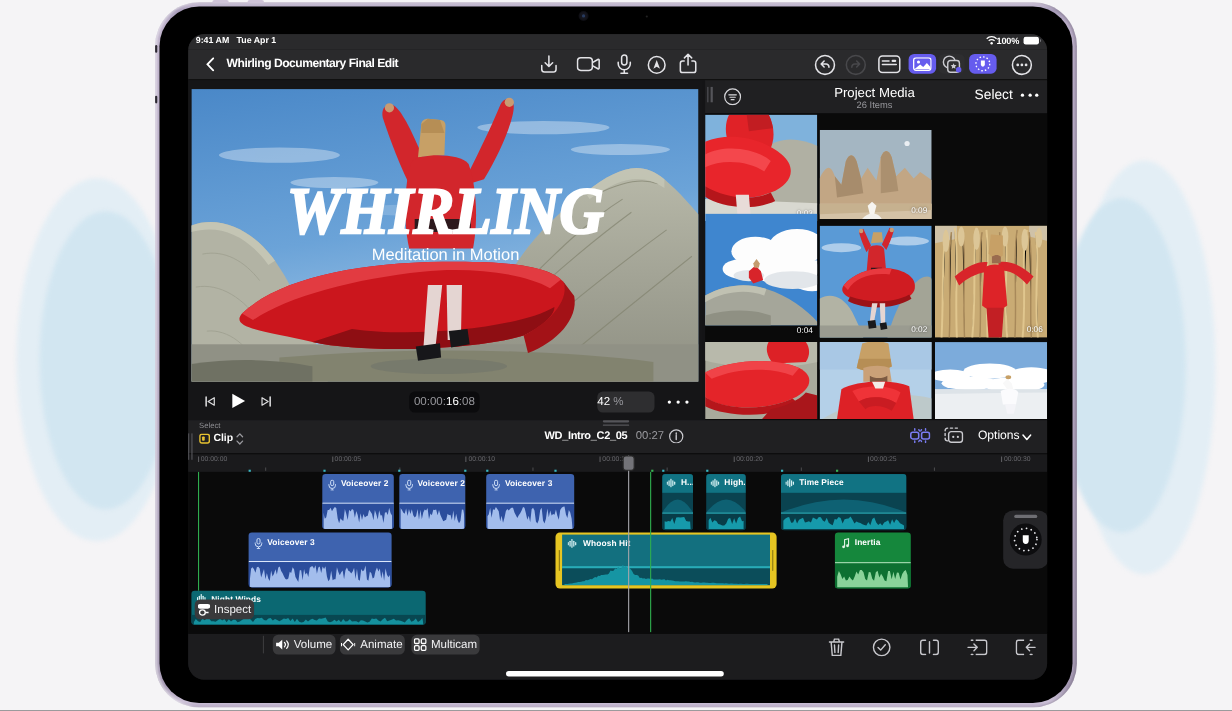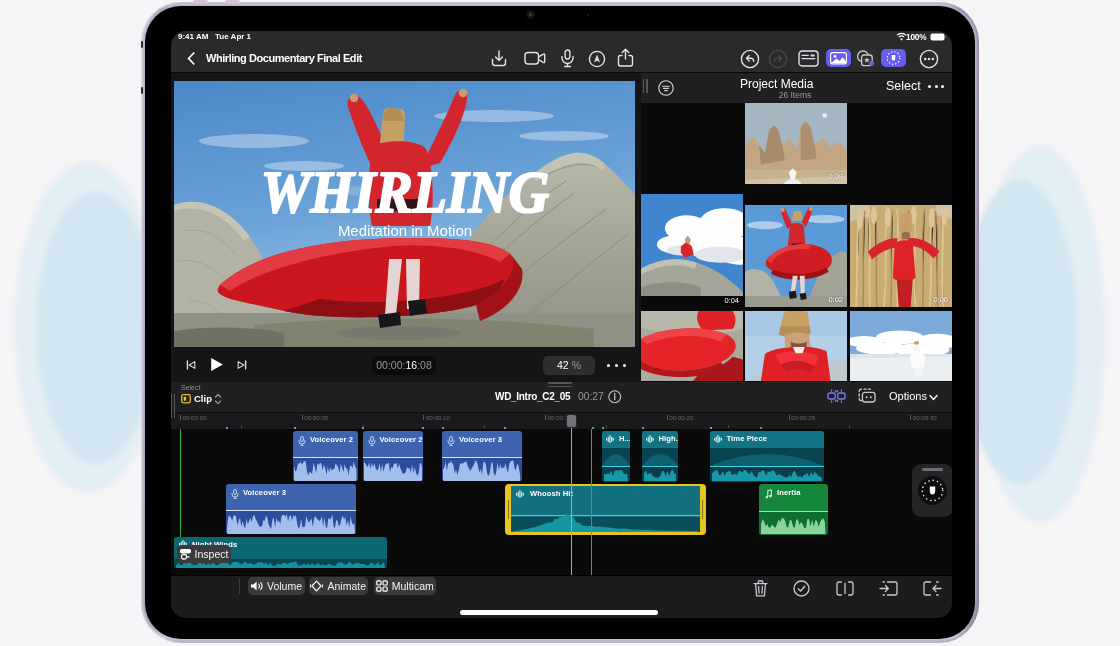--- a/index.html
+++ b/index.html
@@ -179,43 +179,55 @@
 <path d="M8.8 1.6 V8.4 L3.2 5 Z" fill="none" stroke="#dcdcde" stroke-width="1.1" stroke-linejoin="round"></path>
       </svg>
 <svg class="abs" style="left:210px;top:357px" width="13.5" height="15" viewBox="0 0 13.5 15">
 <path d="M1.2 1 L12.8 7.5 L1.2 14 Z" fill="#fff"></path>
       </svg>
 <svg class="abs" style="left:236.5px;top:359.5px" width="10" height="10" viewBox="0 0 10 10">
 <path d="M8.6 1 V9" stroke="#dcdcde" stroke-width="1.4" stroke-linecap="round"></path>
 <path d="M1.2 1.6 V8.4 L6.8 5 Z" fill="none" stroke="#dcdcde" stroke-width="1.1" stroke-linejoin="round"></path>
       </svg>
 <div class="abs" style="left:372px;top:355.5px;width:64px;height:19px;background:#0b0b0d;border-radius:5px;text-align:center;line-height:19px;font-size:10.5px;color:#98989d">00:00:<span style="color:#fff">16</span>:08</div>
-<div class="abs" style="left:543px;top:355.5px;width:52px;height:19px;background:#2e2e30;border-radius:5px;text-align:center;line-height:19px;font-size:10.5px;color:#fff">42 <span style="color:#98989d">%</span></div>
+<div class="abs" style="left:543px;top:355.5px;width:52px;height:19px;background:#2e2e30;border-radius:5px;line-height:19px;font-size:10.5px;color:#fff">42 <span style="color:#98989d">%</span></div>
 <div class="abs" style="left:607px;top:363px;width:22px;height:5px">
 <div class="abs" style="left:0;top:1px;width:3.2px;height:3.2px;border-radius:50%;background:#fff"></div>
 <div class="abs" style="left:8px;top:1px;width:3.2px;height:3.2px;border-radius:50%;background:#fff"></div>
 <div class="abs" style="left:16px;top:1px;width:3.2px;height:3.2px;border-radius:50%;background:#fff"></div>
       </div>
 <div class="abs" style="left:640.5px;top:73px;width:311.5px;height:30px;background:#202022"></div>
 <div class="abs" style="left:642.5px;top:79px;width:1.5px;height:14px;background:#55555a"></div>
 <div class="abs" style="left:646px;top:79px;width:1.5px;height:14px;background:#55555a"></div>
 <svg class="abs" style="left:658px;top:80px" width="16" height="16" viewBox="0 0 16 16">
 <circle cx="8" cy="8" r="7.2" fill="none" stroke="#d8d8dc" stroke-width="1.1"></circle>
 <path d="M4.6 6.2 h6.8 M5.6 8.4 h4.8 M6.7 10.6 h2.6" stroke="#d8d8dc" stroke-width="1.1" stroke-linecap="round"></path>
       </svg>
-<div class="abs" style="left:740px;top:76.5px;width:110px;text-align:left;font-size:12px;color:#fff">Project Media</div>
+<div class="abs" style="left:740px;top:76.5px;width:110px;text-align:center;font-size:12px;color:#fff">Project Media</div>
 <div class="abs" style="left:740px;top:90px;width:110px;text-align:center;font-size:8.5px;color:#98989d">26 Items</div>
 <div class="abs" style="left:886px;top:79px;font-size:12.5px;color:#fff">Select</div>
 <div class="abs" style="left:928px;top:85px">
 <div class="abs" style="left:0;width:3.4px;height:3.4px;border-radius:50%;background:#fff"></div>
 <div class="abs" style="left:6.5px;width:3.4px;height:3.4px;border-radius:50%;background:#fff"></div>
 <div class="abs" style="left:13px;width:3.4px;height:3.4px;border-radius:50%;background:#fff"></div>
       </div>
 <div class="abs" style="left:640.5px;top:103px;width:311.5px;height:278.5px;background:#0a0a0a"></div>
-<div class="abs" style="left:744.5px;top:103px;width:102.5px;height:81px;overflow:hidden">
+<div class="abs" style="left:640.5px;top:103.5px;width:102.5px;height:97px;overflow:hidden">
+<svg width="102.5" height="97" viewBox="0 0 103 101" preserveAspectRatio="none">
+          <rect width="103" height="101" fill="#7fb2dc"></rect>
+<path d="M50 36 C64 22 82 20 103 30 L103 86 L48 88 Z" fill="#b0b0a3"></path>
+<path d="M0 80 L103 84 L103 101 L0 101 Z" fill="#d8d8d0"></path>
+<path d="M22 0 L58 0 C64 12 64 26 58 36 L26 38 C18 24 17 10 22 0 Z" fill="#e02227"></path>
+<path d="M38 0 L58 0 C60 4 61 8 62 13 L40 16 Z" fill="#c21d22"></path>
+<path d="M0 26 C22 16 52 22 70 38 C84 50 80 66 60 74 C36 84 8 78 0 68 Z" fill="#e8252b"></path>
+<path d="M0 38 C18 28 46 32 60 44 L54 54 C40 44 16 42 0 50 Z" fill="#f4474c"></path>
+<path d="M0 68 C20 80 44 82 60 74 L64 82 C44 92 14 88 0 78 Z" fill="#b5161b"></path>
+<path d="M28 76 L40 76 L42 101 L30 101 Z" fill="#e8dcd8"></path>
+        </svg><div class="abs" style="right:4px;bottom:3px;font-size:7.5px;color:#fff;text-shadow:0 0 2px rgba(0,0,0,.6)">0:03</div></div>
+<div class="abs" style="left:744.5px;top:118px;width:102.5px;height:81px;overflow:hidden">
 <svg width="102.5" height="97" viewBox="0 0 103 101" preserveAspectRatio="none">
           <rect width="103" height="101" fill="#a4b6c2"></rect>
 <circle cx="80" cy="13" r="2.4" fill="#eef1f4" opacity="0.95"></circle>
 <path d="M0 46 C6 34 10 32 14 44 L20 52 L24 30 C27 22 31 22 34 30 L38 46 L44 36 L52 48 L56 26 C59 18 63 18 66 26 L70 44 L78 36 L86 46 L92 40 L103 48 L103 101 L0 101 Z" fill="#c2a684"></path>
 <path d="M14 44 L20 52 L24 30 C27 22 31 22 34 30 L38 46 L40 60 L16 64 Z" fill="#a78c6c"></path>
 <path d="M56 26 C59 18 63 18 66 26 L70 44 L72 58 L56 60 Z" fill="#ab906f"></path>
 <rect x="0" y="70" width="103" height="31" fill="#d4c2a6"></rect>
 <path d="M0 70 h103 v6 L0 80 Z" fill="#c6b18f"></path>
 <path d="M38 86 C42 78 52 77 56 83 C60 89 52 93 46 93 C40 93 35 92 38 86 Z" fill="#f2f0ec"></path>
 <path d="M44 72 L48 68 L52 72 L50 80 L46 80 Z" fill="#f6f4f0"></path>

